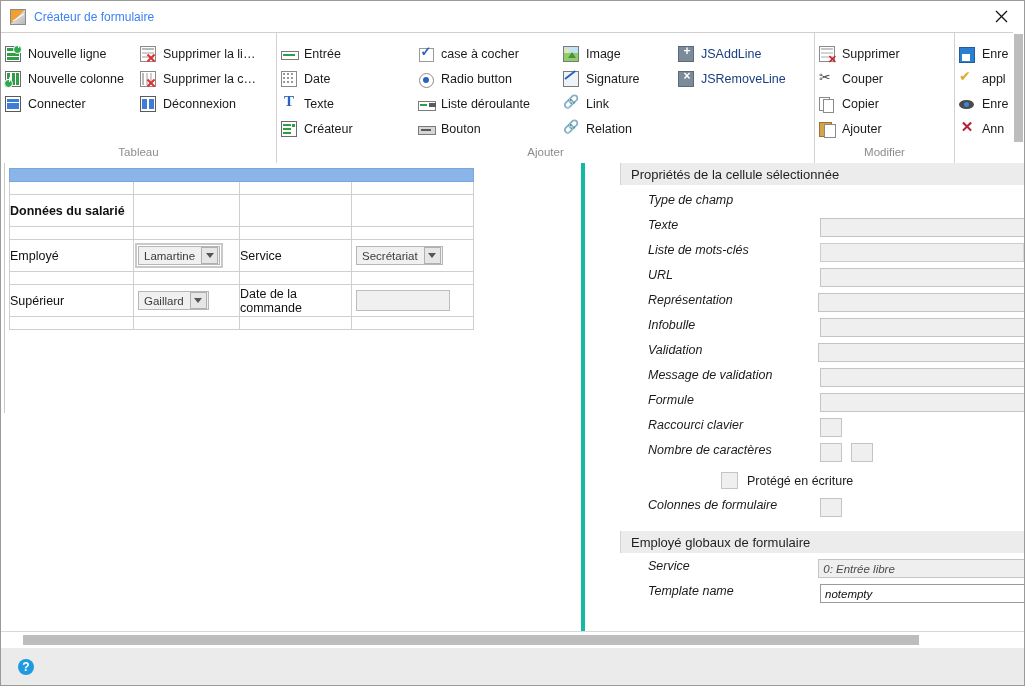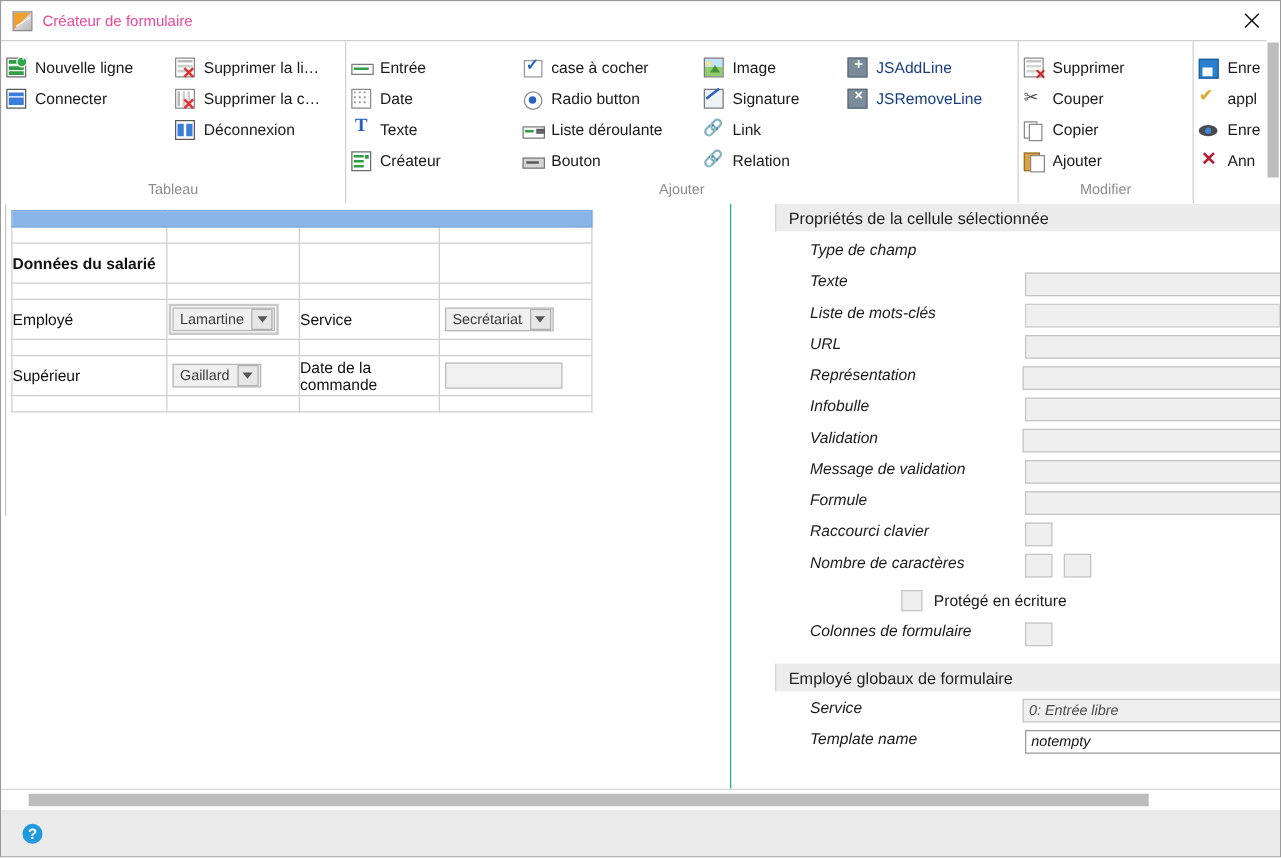--- a/index.html
+++ b/index.html
@@ -36,21 +36,21 @@
     flex: none;
   }
   #title-icon::after {
     content: "";
     position: absolute; left: 1px; top: 7px;
     width: 13px; height: 1px;
     background: #ffffff;
     transform: rotate(-32deg);
   }
   #title-text {
-    font-size: 12px; color: #ec4899; white-space: nowrap;
+    font-size: 12px; color: #3b82f6; white-space: nowrap;
   }
   #close-btn {
     position: absolute; right: 0; top: 0;
     width: 46px; height: 31px;
     display: flex; align-items: center; justify-content: center;
     cursor: pointer;
   }
   #close-btn svg { display: block; }
 
   
@@ -331,21 +331,21 @@
     position: absolute; top: 162px; left: 0;
     width: 1023px; height: 468px;
     background: #ffffff;
   }
 
   
   #canvas-pane {
     position: absolute; left: 0; top: 0;
     width: 584px; height: 468px;
     background: #ffffff;
-    border-right: 1px solid #14b8a6;
+    border-right: 4px solid #14b8a6;
     overflow: hidden;
   }
   #canvas-vscroll {
     position: absolute; left: 0; top: 0;
     width: 4px; height: 250px;
     background: #ffffff;
     border-right: 1px solid #c9c9c9;
   }
   #form-table {
     position: absolute; left: 8px; top: 5px;
@@ -536,20 +536,26 @@
   <div id="ribbon">
 
     <div class="rgroup" style="width:275px">
       <div class="rgroup-cols">
         <div class="rcol" style="width:135px">
           <div class="ritem">
             <span class="ico ic-grid-green">
                 <i class="badge-plus"></i>
               </span>
             <span class="lbl">Nouvelle ligne</span>
+          </div>
+          <div class="ritem">
+            <span class="ico ic-col-green">
+                <i class="badge-plus" style="left:-2px;right:auto;top:auto;bottom:-2px"></i>
+              </span>
+            <span class="lbl">Nouvelle colonne</span>
           </div>
           <div class="ritem">
             <span class="ico ic-grid-blue"></span>
             <span class="lbl">Connecter</span>
           </div>
         </div>
         <div class="rcol" style="width:140px">
           <div class="ritem">
             <span class="ico ic-grid-red">
                 <i class="badge-x"></i>

